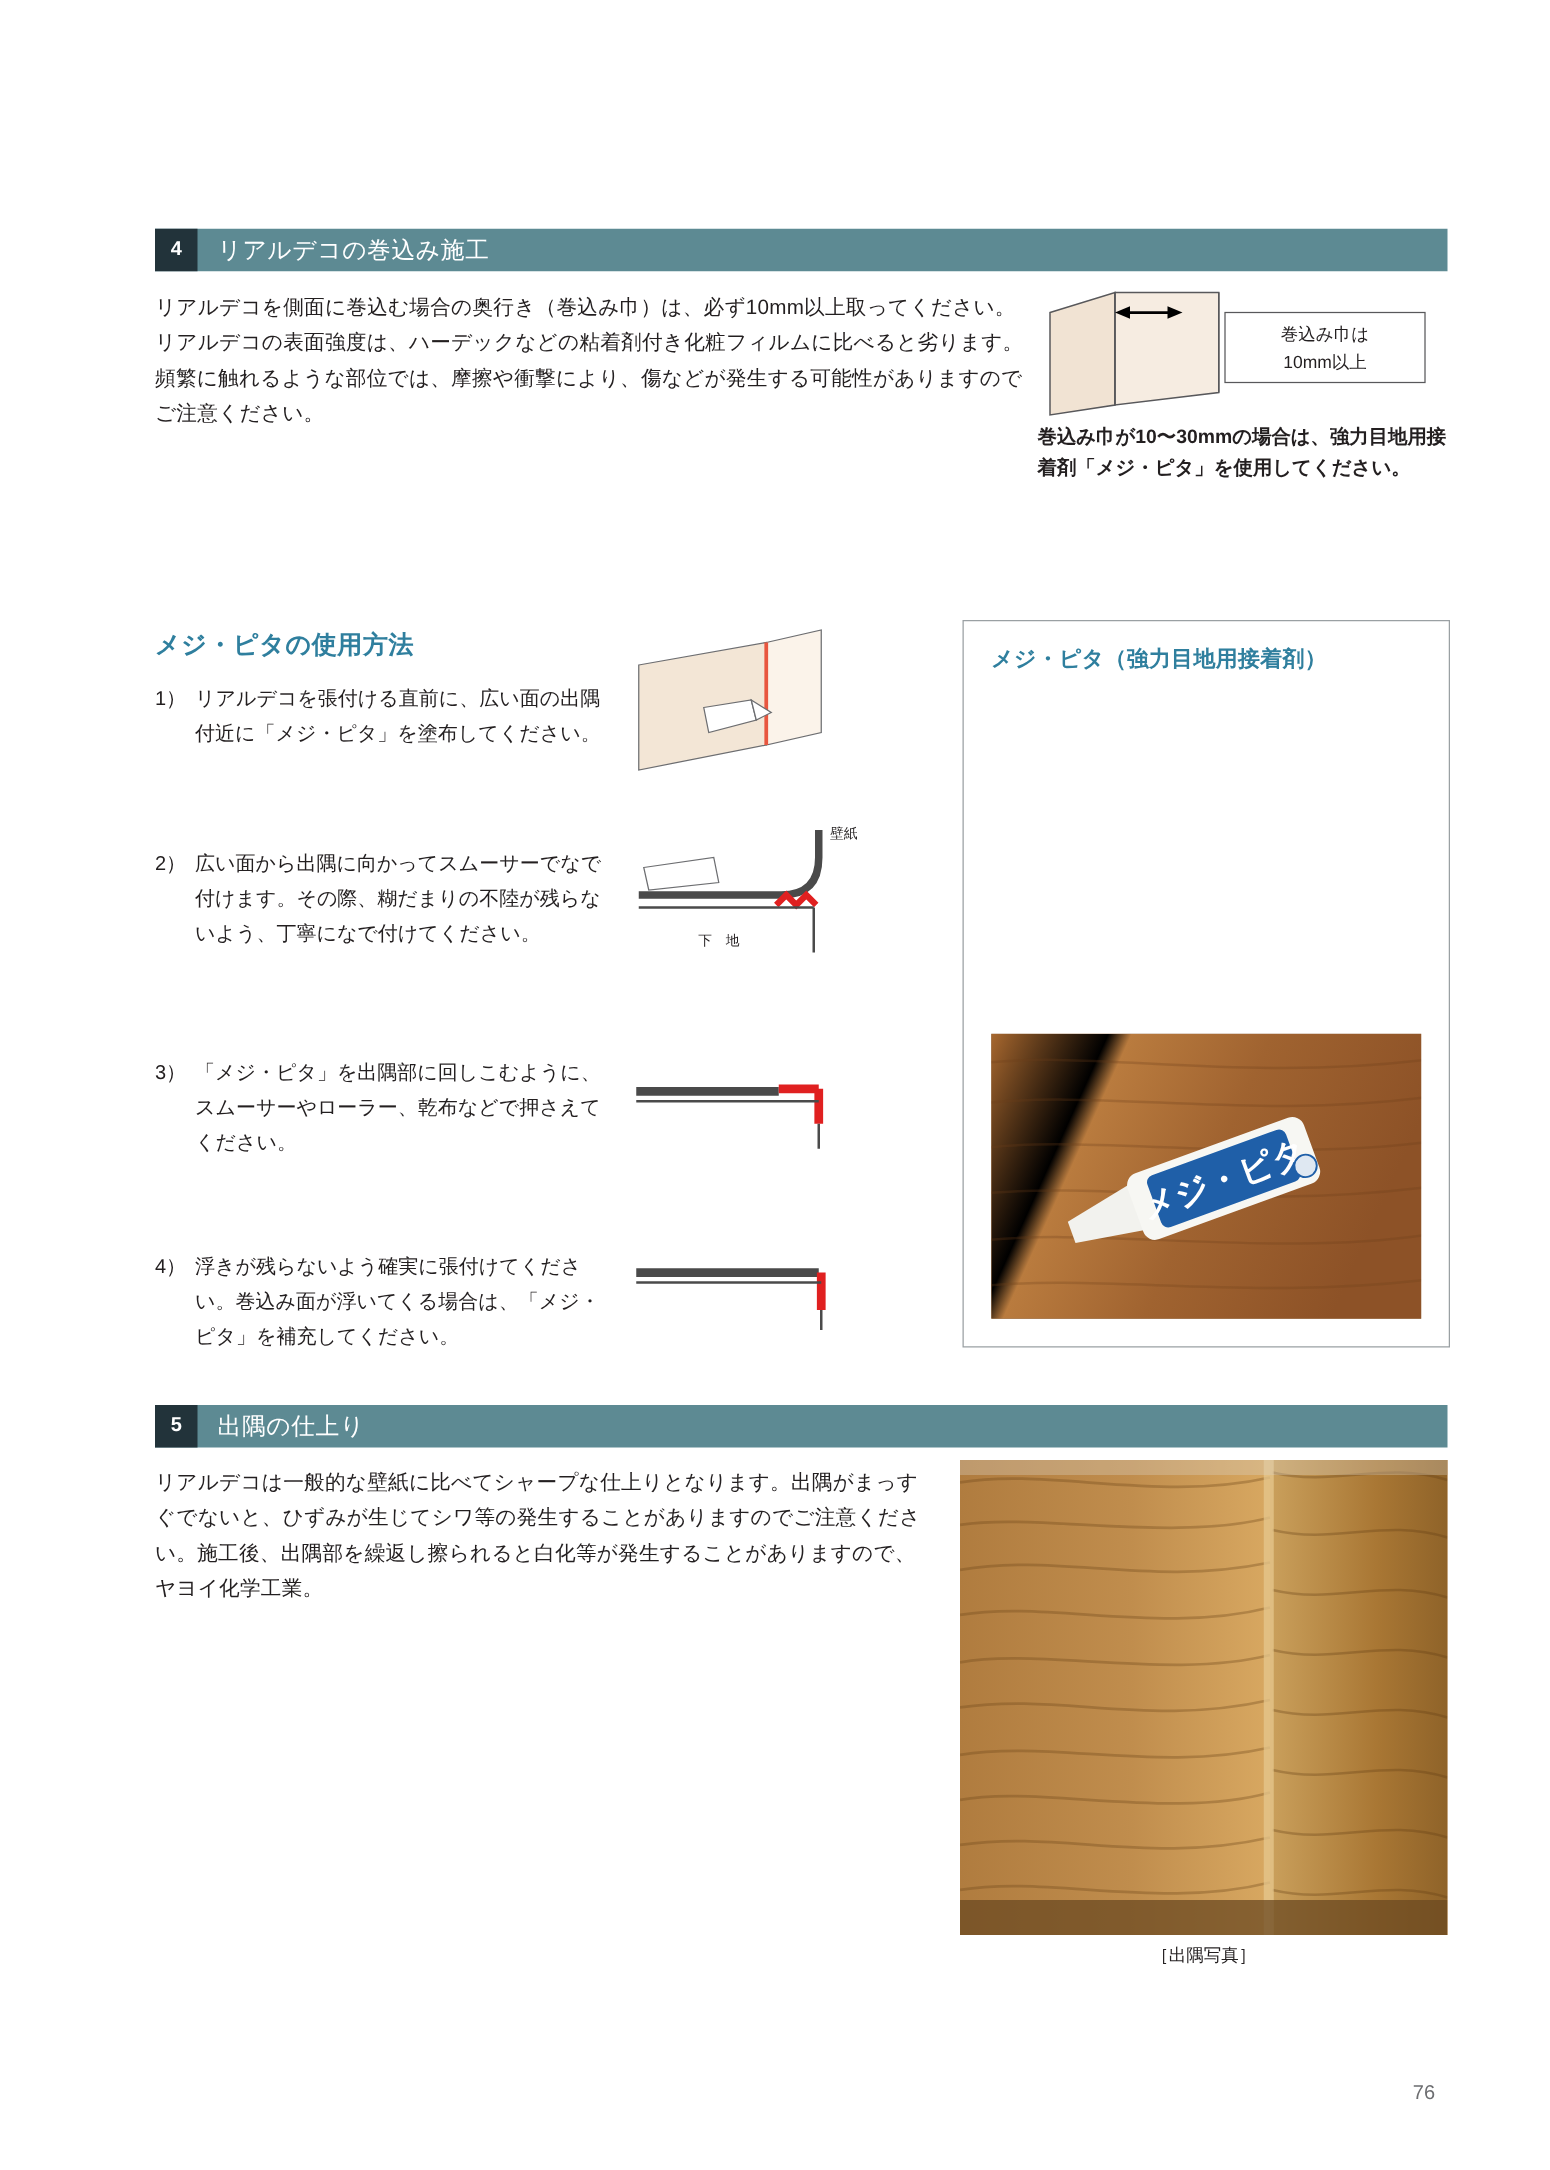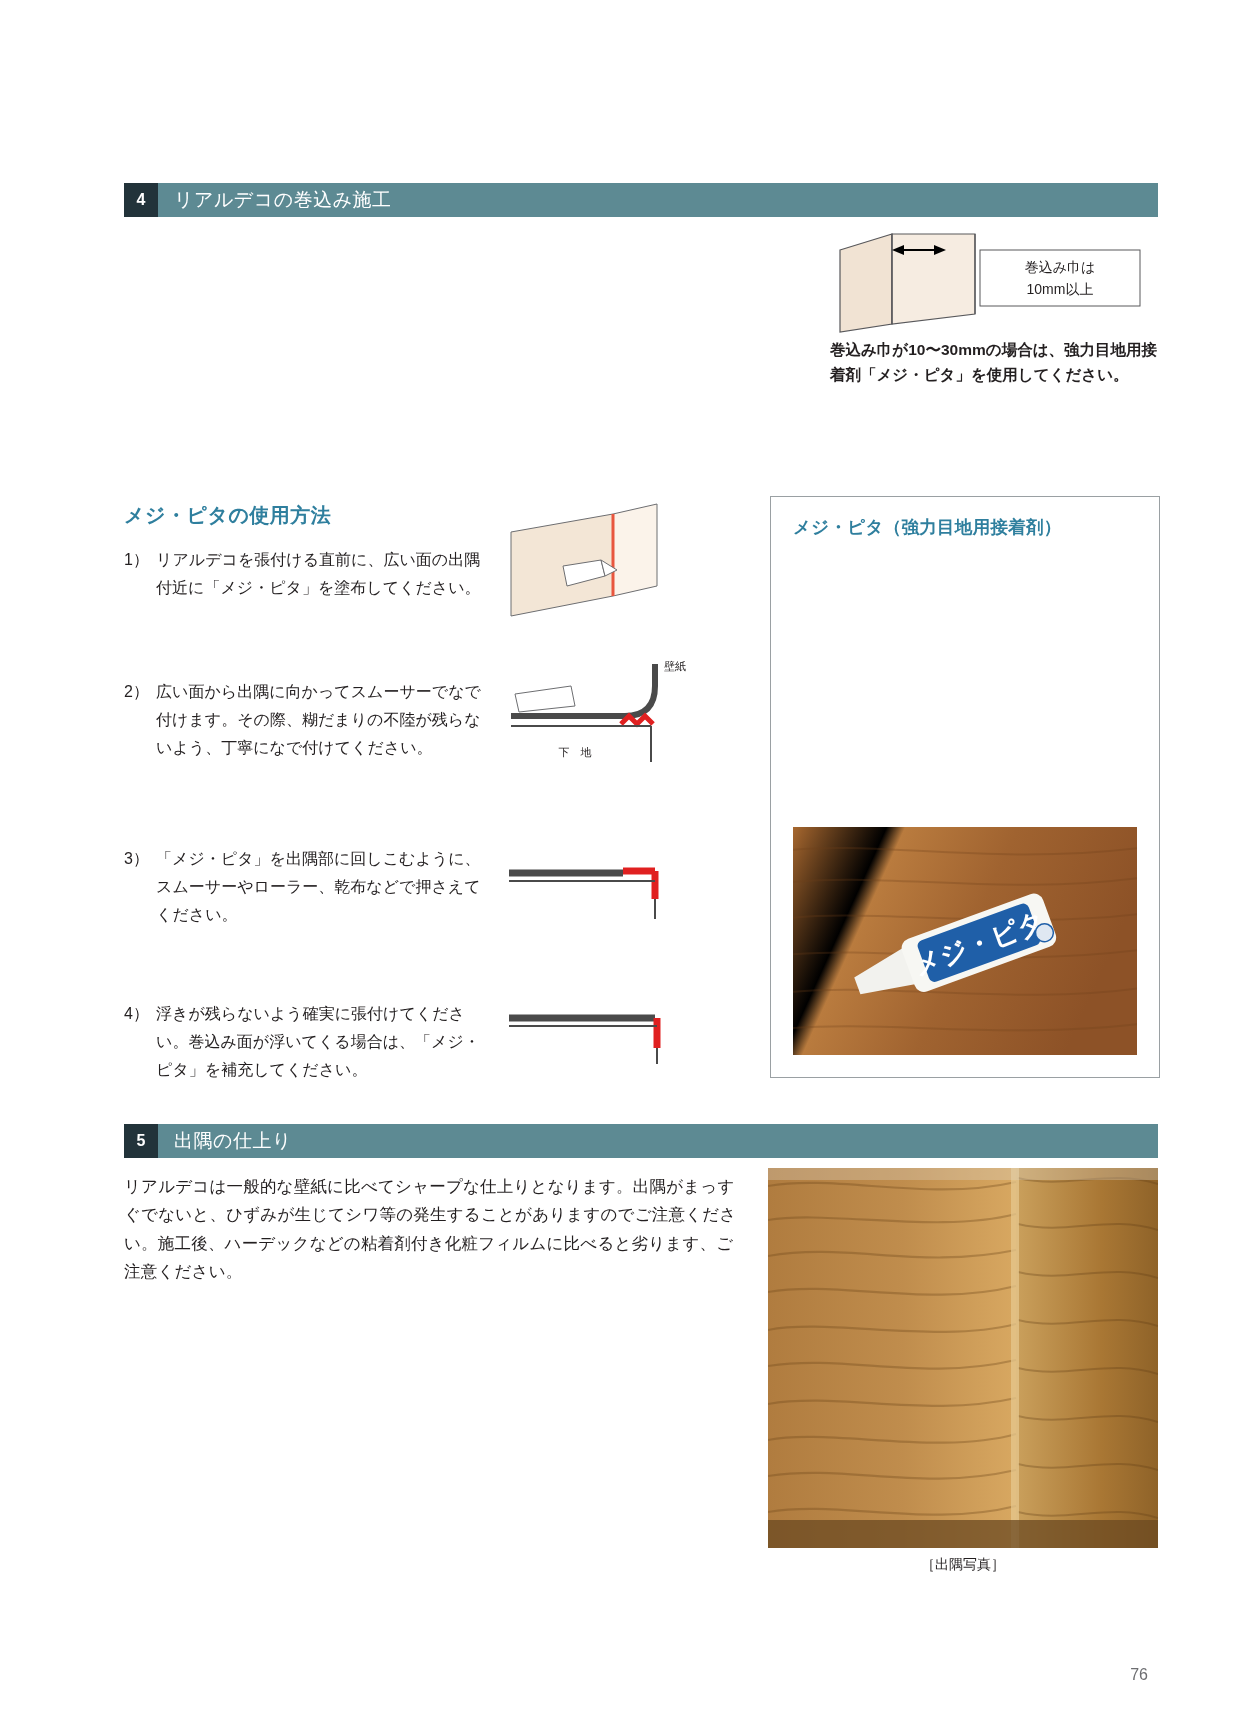--- a/index.html
+++ b/index.html
@@ -84,20 +84,21 @@
 </head>
 <body>
 
 <div class="page">
 
   <div class="sec-bar" id="sec4-bar">
     <div class="sec-num">4</div>
     <div class="sec-title">リアルデコの巻込み施工</div>
   </div>
 
+  <div class="body-text" id="sec4-text">リアルデコを側面に巻込む場合の奥行き（巻込み巾）は、必ず10mm以上取ってください。リアルデコの表面強度は、ハーデックなどの粘着剤付き化粧フィルムに比べると劣ります。頻繁に触れるような部位では、摩擦や衝撃により、傷などが発生する可能性がありますのでご注意ください。</div>
 
   <svg id="corner-dia" viewBox="0 0 320 110">
     <polygon points="10,22 62,6 62,96 10,104" fill="#f1e3d3" stroke="#58585b" stroke-width="1.2"></polygon>
     <polygon points="62,6 145,6 145,86 62,96" fill="#f6ece1" stroke="#58585b" stroke-width="1.2"></polygon>
     <line x1="62" y1="6" x2="62" y2="96" stroke="#58585b" stroke-width="1.2"></line>
     <line x1="145" y1="6" x2="145" y2="86" stroke="#58585b" stroke-width="1.2"></line>
 
     <line x1="66" y1="22" x2="112" y2="22" stroke="#000" stroke-width="2.2"></line>
     <polygon points="62,22 74,17 74,27" fill="#000"></polygon>
     <polygon points="116,22 104,17 104,27" fill="#000"></polygon>
@@ -194,21 +195,21 @@
         </g>
       </svg>
     </div>
   </div>
 
   <div class="sec-bar" id="sec5-bar">
     <div class="sec-num">5</div>
     <div class="sec-title">出隅の仕上り</div>
   </div>
 
-  <div class="body-text" id="sec5-text">リアルデコは一般的な壁紙に比べてシャープな仕上りとなります。出隅がまっすぐでないと、ひずみが生じてシワ等の発生することがありますのでご注意ください。施工後、ハーデックなどの粘着剤付き化粧フィルムに比べると劣ります、ご注意ください。</div>
+  <div class="body-text" id="sec5-text">リアルデコは一般的な壁紙に比べてシャープな仕上りとなります。出隅がまっすぐでないと、ひずみが生じてシワ等の発生することがありますのでご注意ください。施工後、出隅部を繰返し擦られると白化等が発生することがありますので、ヤヨイ化学工業。</div>
 
   <div id="sec5-photo">
     <svg viewBox="0 0 390 380" width="390" height="380">
       <defs>
         <linearGradient id="wl" x1="0" y1="0" x2="1" y2="0">
           <stop offset="0%" stop-color="#b9accd" stop-opacity="0"></stop>
           <stop offset="100%" stop-color="#000" stop-opacity="0"></stop>
         </linearGradient>
         <linearGradient id="leftFace" x1="0" y1="0" x2="1" y2="0">
           <stop offset="0%" stop-color="#b07c3f"></stop>

